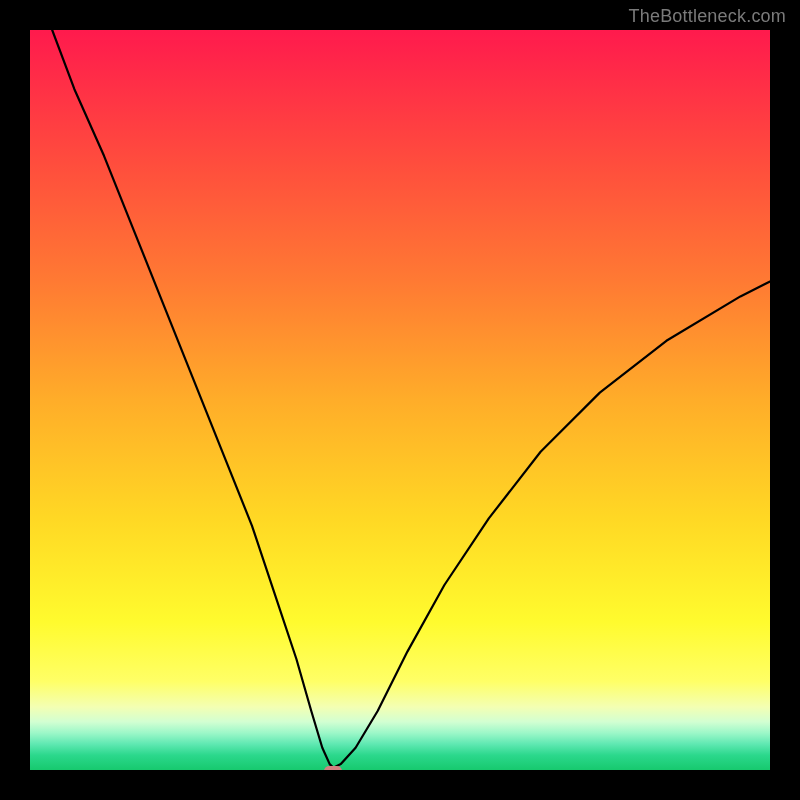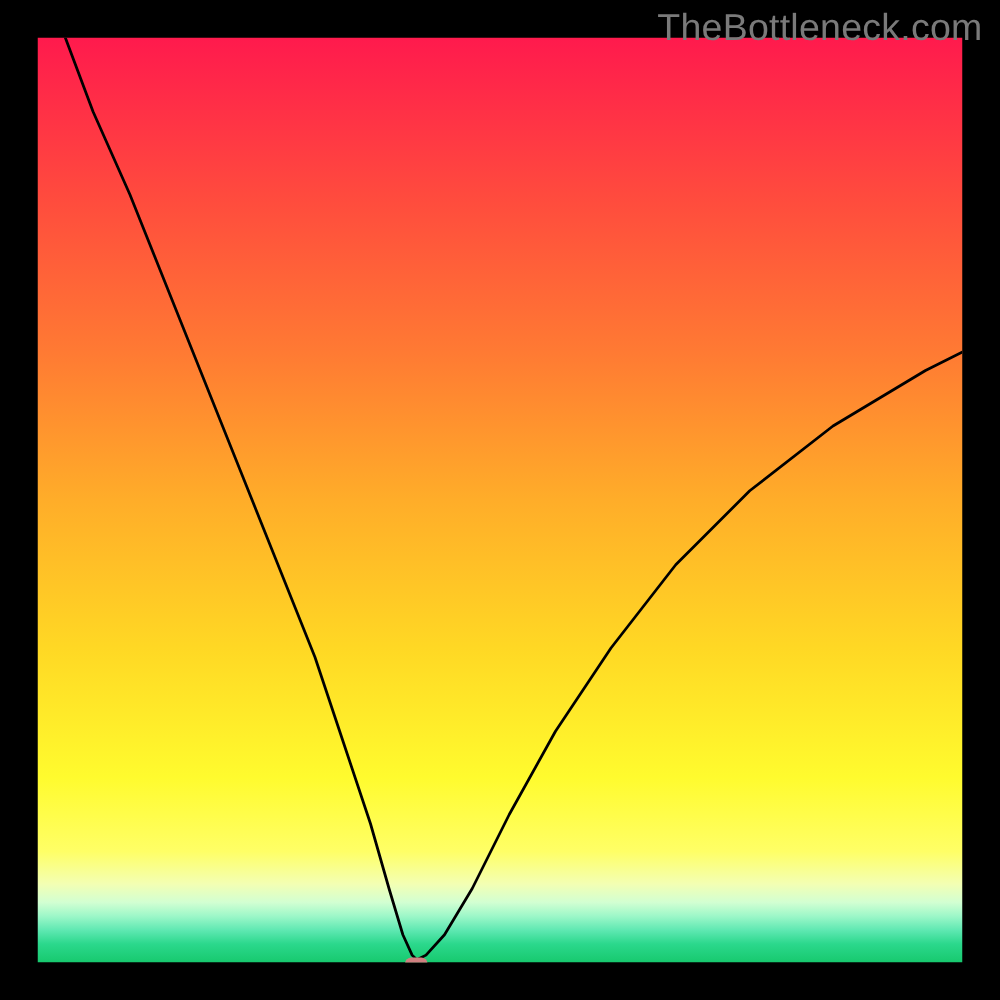--- a/index.html
+++ b/index.html
@@ -59,21 +59,21 @@
     height: 10px;
     border-radius: 5px;
     background: #d08080;
     transform: translate(-50%, -40%);
   }
   .watermark {
     position: absolute;
     top: 6px;
     right: 14px;
     font-family: Arial, Helvetica, sans-serif;
-    font-size: 30px;
+    font-size: 18px;
     color: #7a7a7a;
     letter-spacing: 0.2px;
     user-select: none;
   }
 </style>
 </head>
 <body>
 
 <div class="frame">
 

